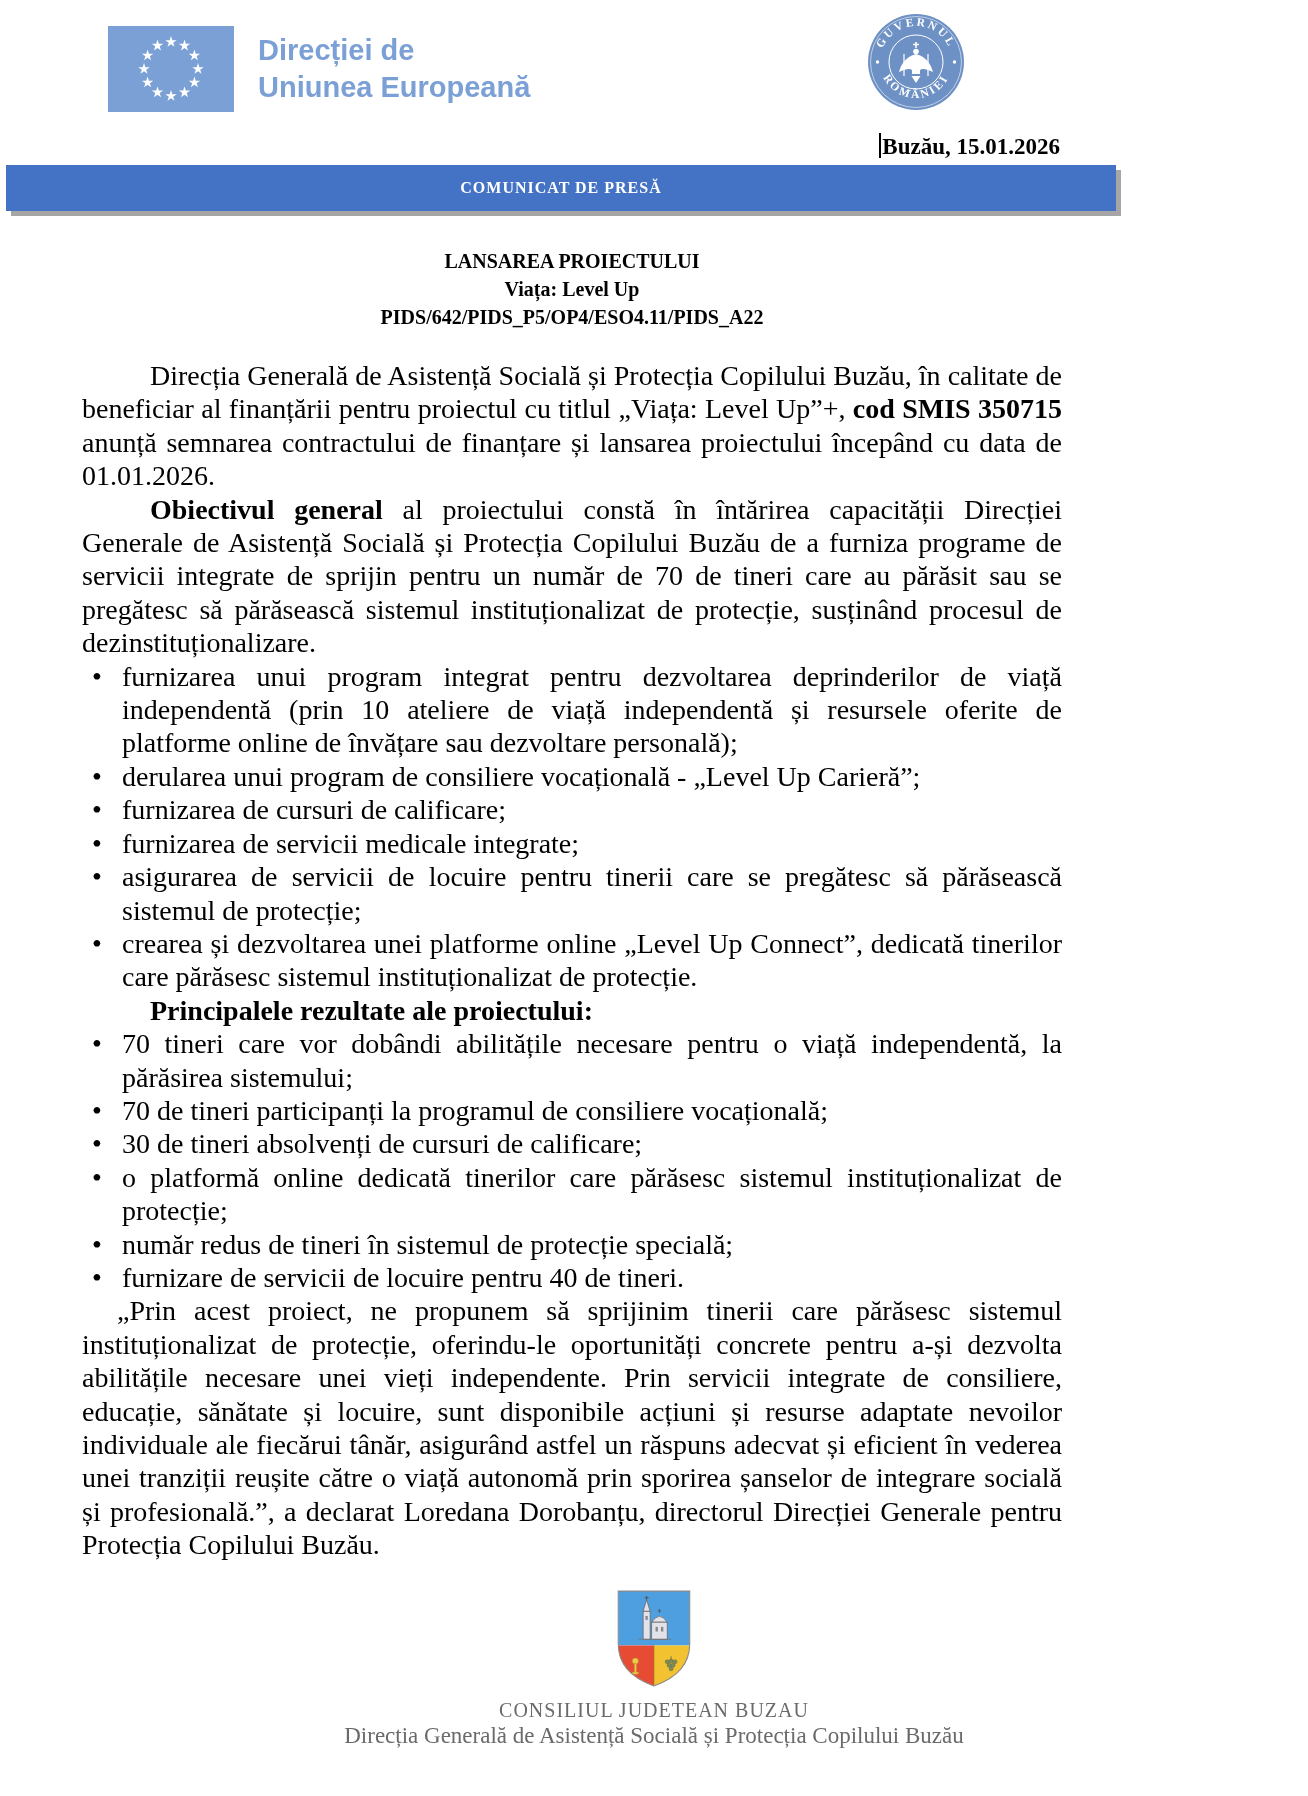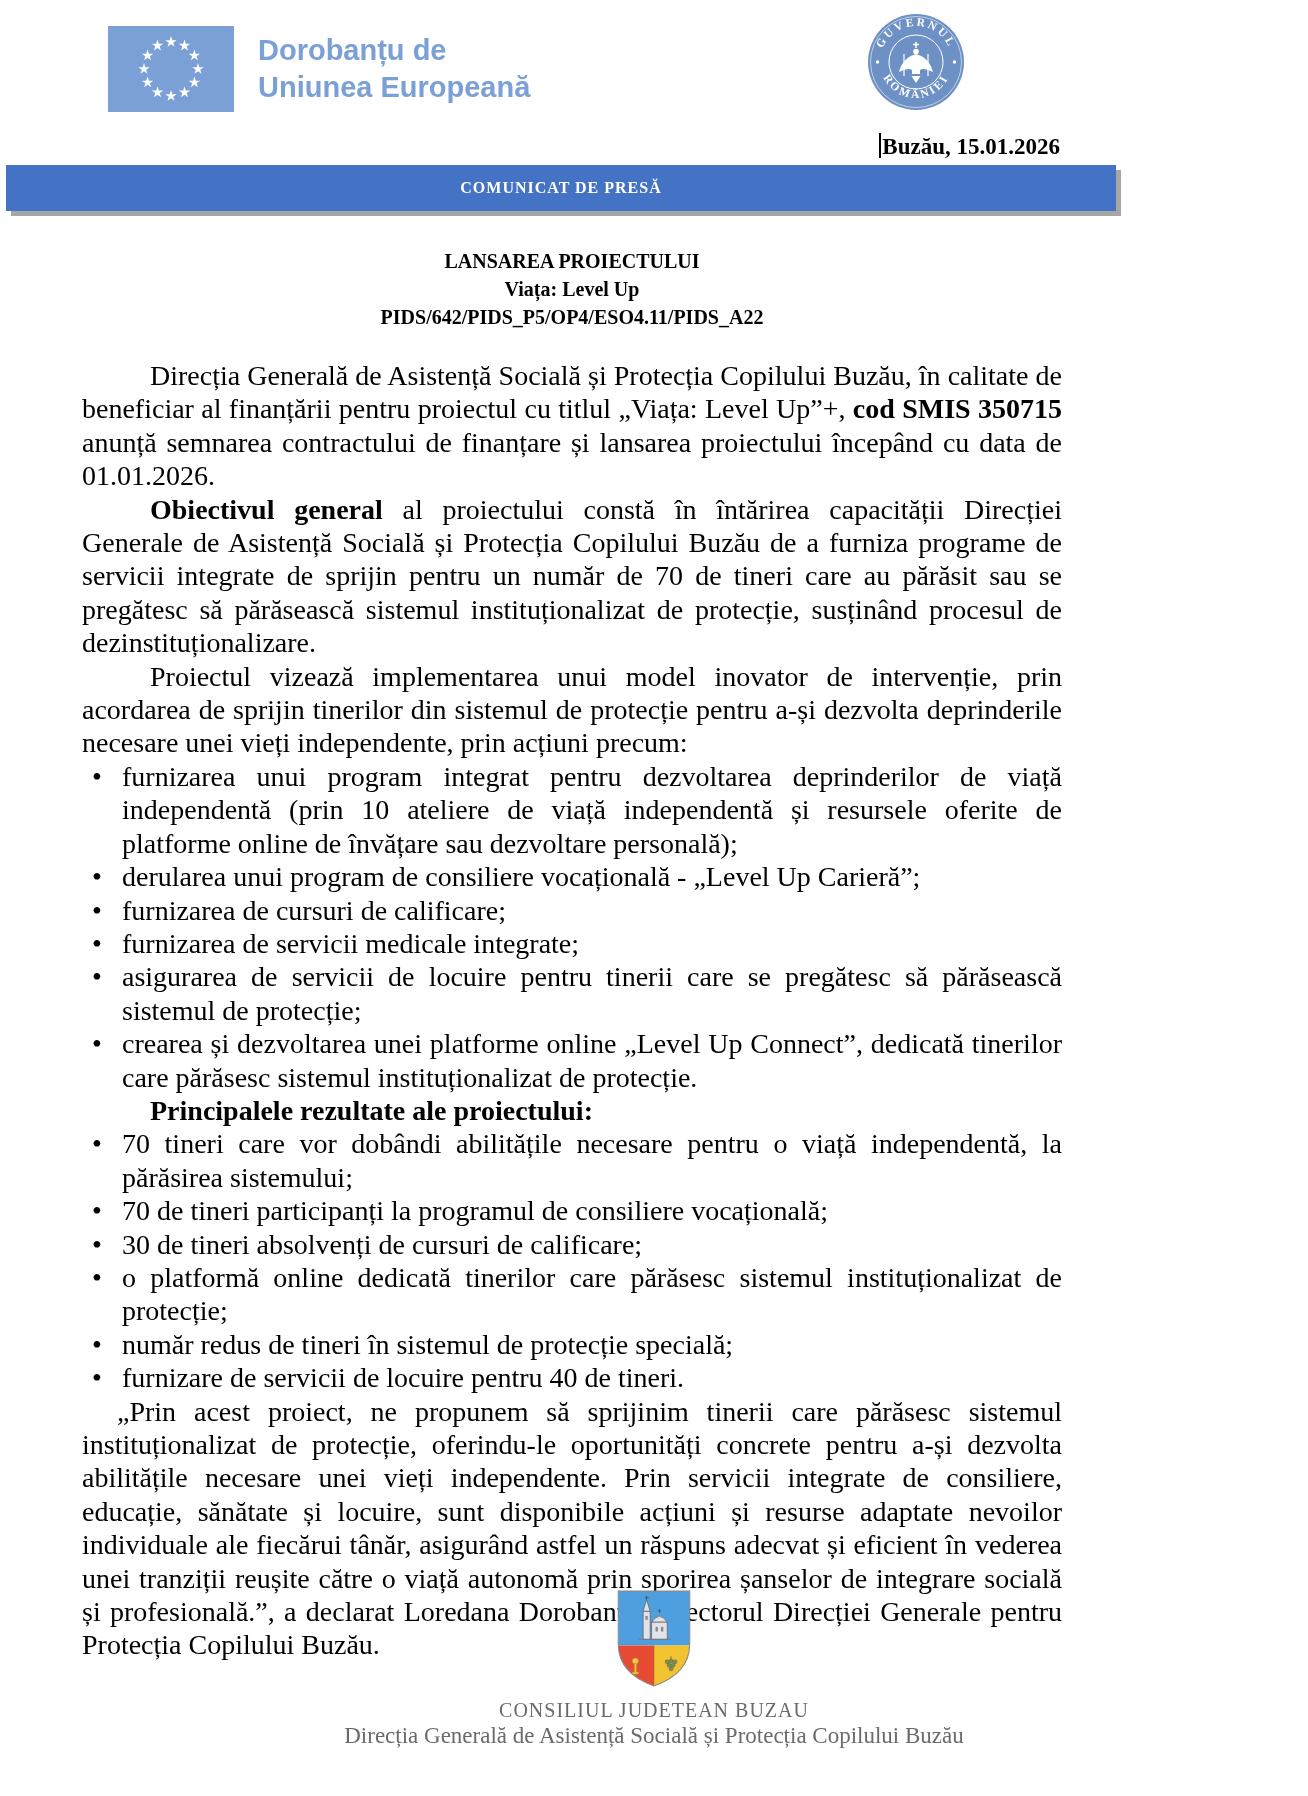--- a/index.html
+++ b/index.html
@@ -79,21 +79,21 @@
         <use href="#eustar" transform="translate(86.4,56.5)"></use>
         <use href="#eustar" transform="translate(76.5,66.4)"></use>
         <use href="#eustar" transform="translate(63,70)"></use>
         <use href="#eustar" transform="translate(49.5,66.4)"></use>
         <use href="#eustar" transform="translate(39.6,56.5)"></use>
         <use href="#eustar" transform="translate(36,43)"></use>
         <use href="#eustar" transform="translate(39.6,29.5)"></use>
         <use href="#eustar" transform="translate(49.5,19.6)"></use>
       </svg>
       <div class="eu-text">
-        <div>Dorobanțu de</div>
+        <div>Direcției de</div>
         <div>Uniunea Europeană</div>
       </div>
     </div>
 
     <div class="gov-seal">
       <svg width="100" height="100" viewBox="0 0 100 100">
         <defs>
           <path id="arcTop" d="M 14,50 A 36,36 0 0 1 86,50" fill="none"></path>
           <path id="arcBottom" d="M 14,50 A 36,36 0 0 0 86,50" fill="none"></path>
         </defs>
@@ -129,21 +129,20 @@
     <div>LANSAREA PROIECTULUI</div>
     <div>Viața: Level Up</div>
     <div>PIDS/642/PIDS_P5/OP4/ESO4.11/PIDS_A22</div>
   </div>
 
   <div class="content">
     <p class="indent"><span>Direcția Generală de Asistență Socială și Protecția Copilului Buzău, în calitate de beneficiar al finanțării pentru proiectul cu titlul „Viața: Level Up”+, </span><b>cod SMIS 350715</b><span> anunță semnarea contractului de finanțare și lansarea proiectului începând cu data de 01.01.2026.</span></p>
 
     <p class="indent"><b>Obiectivul general</b><span> al proiectului constă în întărirea capacității Direcției Generale de Asistență Socială și Protecția Copilului Buzău de a furniza programe de servicii integrate de sprijin pentru un număr de 70 de tineri care au părăsit sau se pregătesc să părăsească sistemul instituționalizat de protecție, susținând procesul de dezinstituționalizare.</span></p>
 
-    <p class="indent">Proiectul vizează implementarea unui model inovator de intervenție, prin acordarea de sprijin tinerilor din sistemul de protecție pentru a-și dezvolta deprinderile necesare unei vieți independente, prin acțiuni precum:</p>
 
     <ul class="doc-list">
       <li>furnizarea unui program integrat pentru dezvoltarea deprinderilor de viață independentă (prin 10 ateliere de viață independentă și resursele oferite de platforme online de învățare sau dezvoltare personală);</li>
       <li>derularea unui program de consiliere vocațională - „Level Up Carieră”;</li>
       <li>furnizarea de cursuri de calificare;</li>
       <li>furnizarea de servicii medicale integrate;</li>
       <li>asigurarea de servicii de locuire pentru tinerii care se pregătesc să părăsească sistemul de protecție;</li>
       <li>crearea și dezvoltarea unei platforme online „Level Up Connect”, dedicată tinerilor care părăsesc sistemul instituționalizat de protecție.</li>
     </ul>
 

